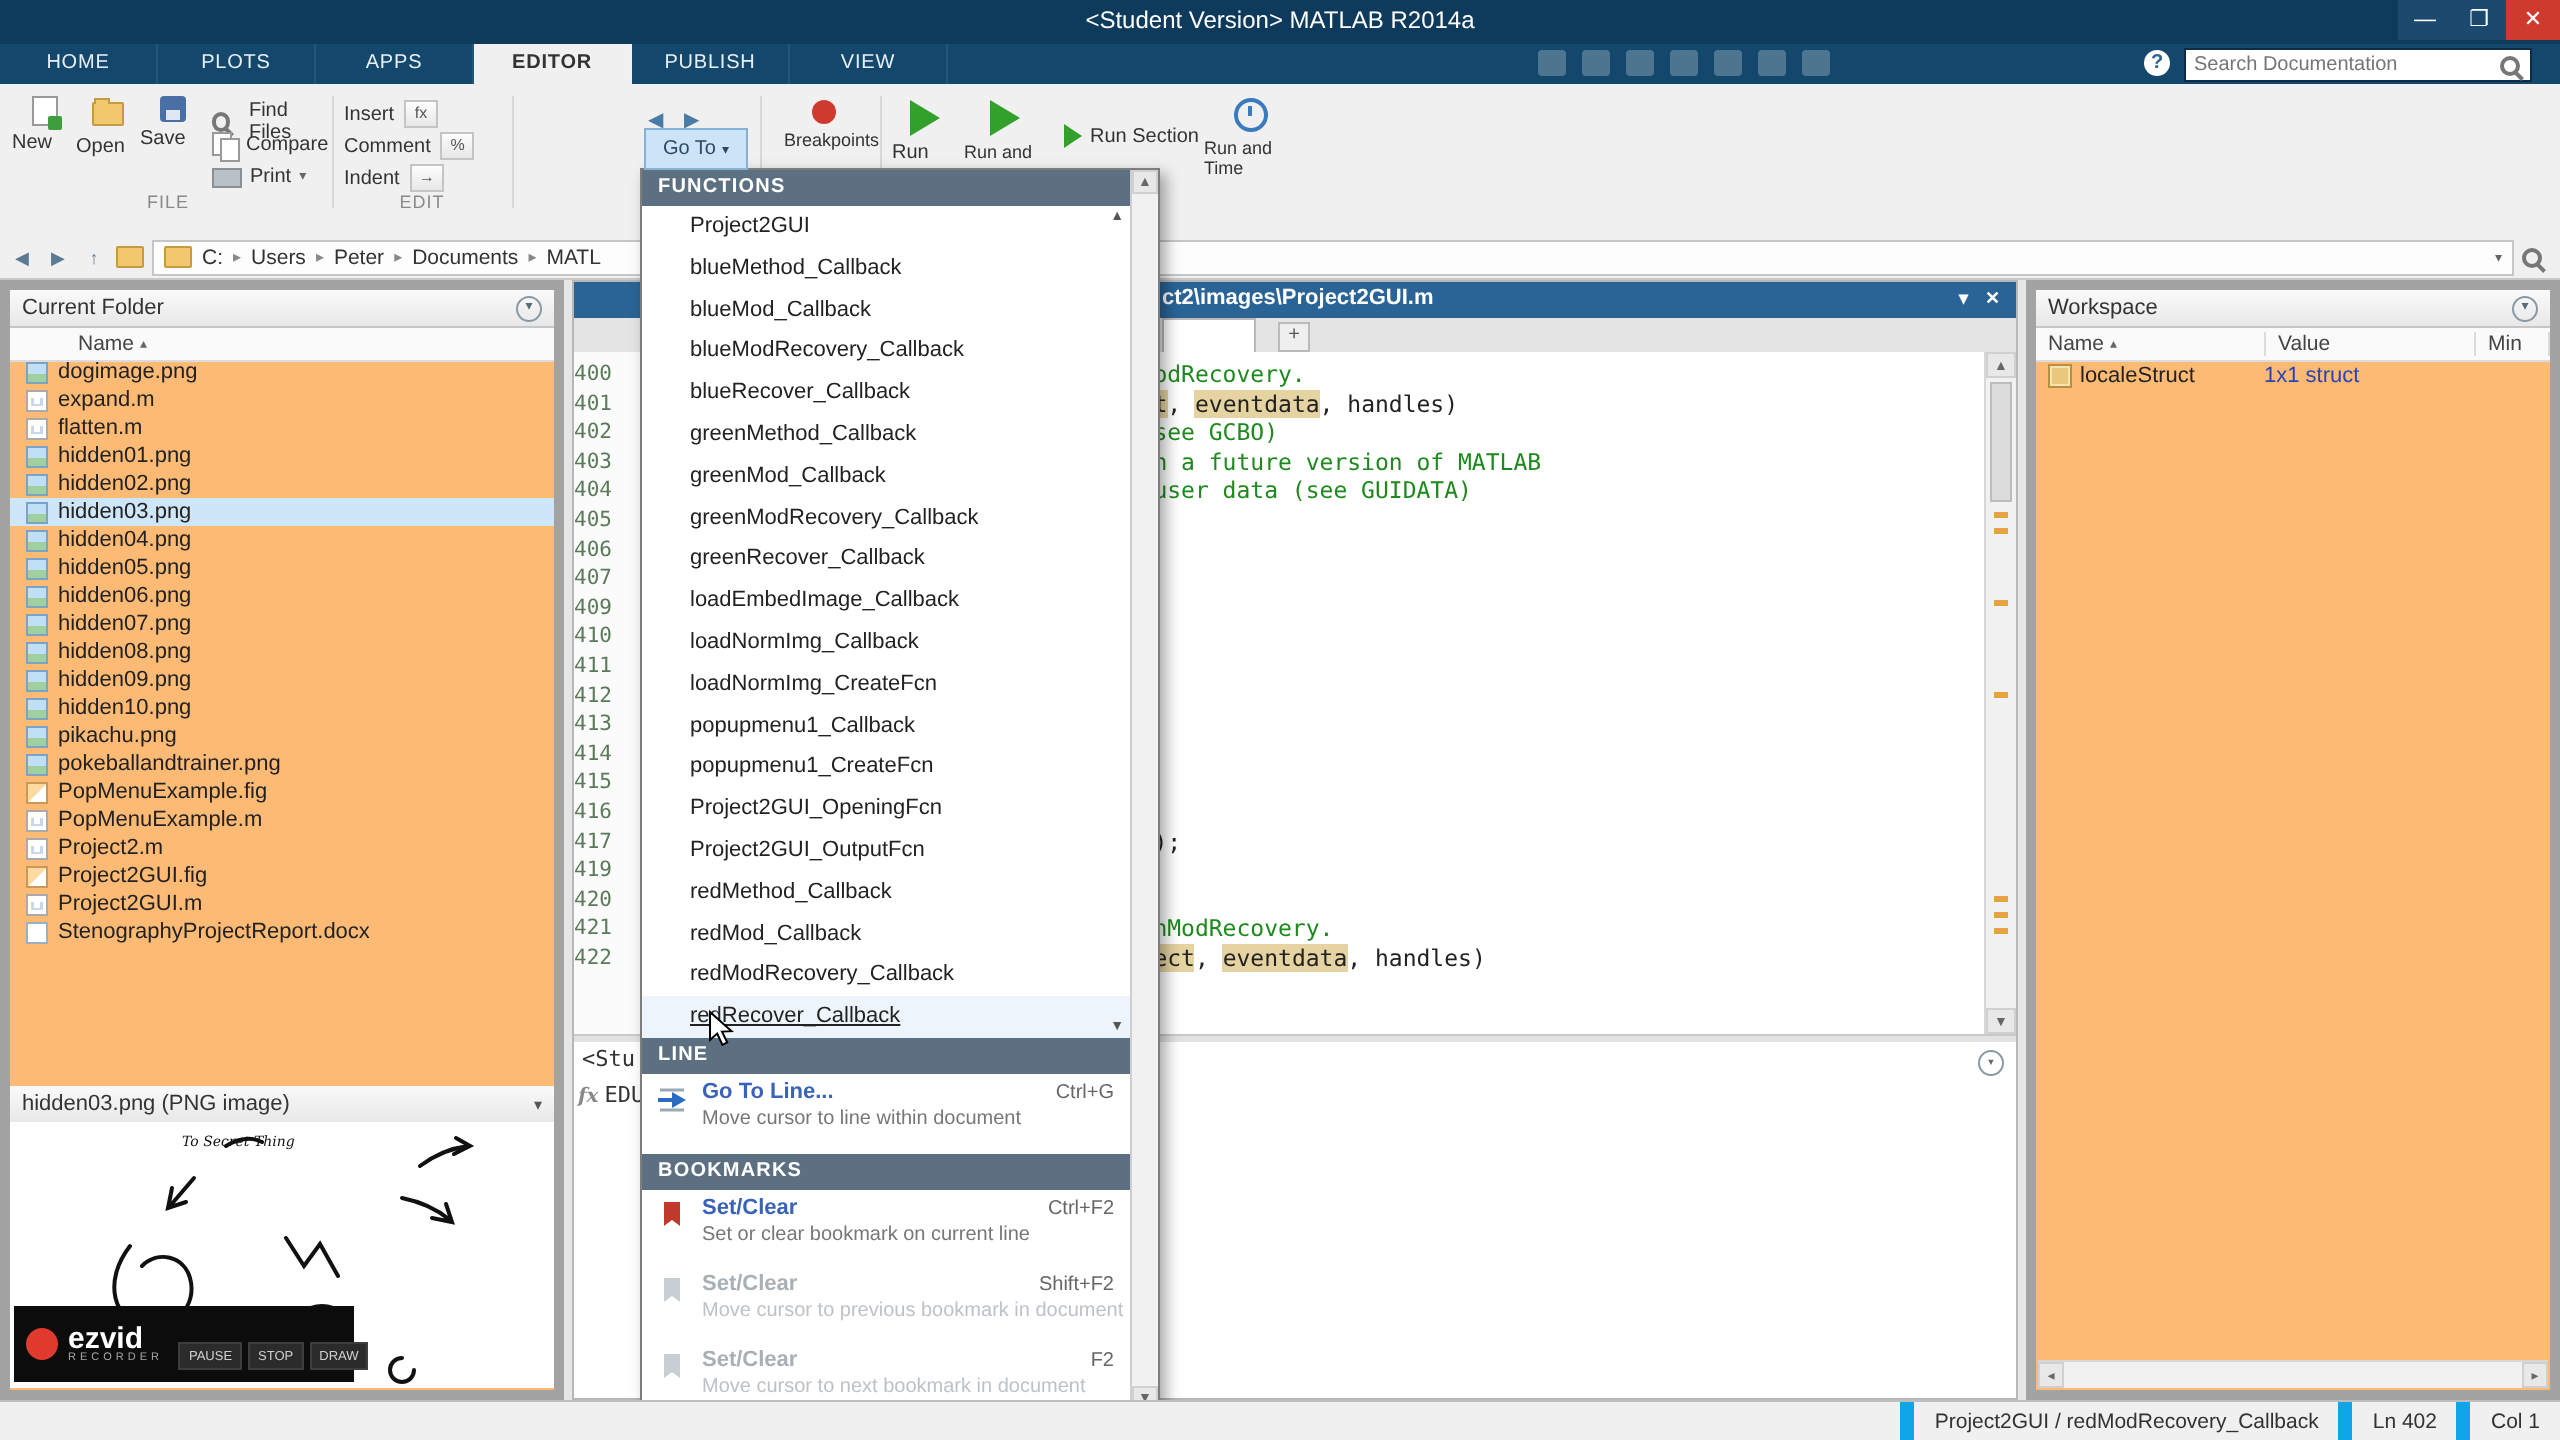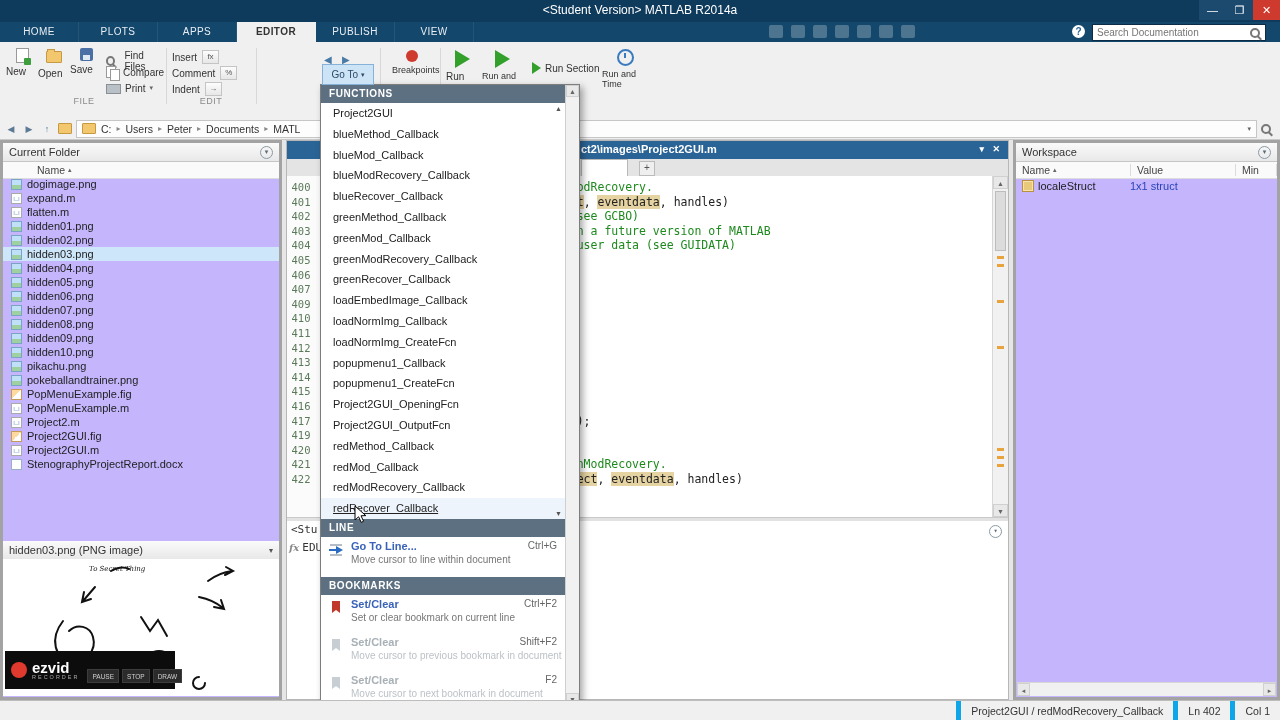--- a/index.html
+++ b/index.html
@@ -59,21 +59,21 @@
   
   #addressbar{position:absolute;left:0;top:118px;width:1280px;height:22px;background:#f0f0f0;border-bottom:1px solid #c9c9c9;
               display:flex;align-items:center;gap:4px;padding:0 4px;box-sizing:border-box}
   .nav-ic{font-size:9px;color:#5c7a94;width:14px;text-align:center}
   #crumb-field{flex:1;height:16px;background:#fdfdfd;border:1px solid #c6c6c6;display:flex;align-items:center;gap:5px;padding:0 5px}
   .crumb{font-size:10.5px;color:#333}
   .crumb-sep{font-size:8px;color:#888}
   .mini-folder{width:12px;height:9px;background:#f2c76e;border:1px solid #c59a42;border-radius:1px}
 
   
-  .panel{position:absolute;top:140px;height:560px;background:#c4b5fd;border:3px solid #a3a3a3;box-sizing:border-box}
+  .panel{position:absolute;top:140px;height:560px;background:#fdba74;border:5px solid #a3a3a3;box-sizing:border-box}
   .phead{height:18px;background:linear-gradient(#fafafa,#e8e8e8);border-bottom:1px solid #c6c6c6;
          display:flex;align-items:center;padding:0 6px;font-size:11px;color:#333}
   .phead .sp{flex:1}
   .panel-menu{width:11px;height:11px;border:1px solid #8a9aa5;border-radius:50%;color:#5a6b78;font-size:7px;
               line-height:10px;text-align:center}
   .colhead{height:16px;background:#fafafa;border-bottom:1px solid #dcdcdc;display:flex;align-items:center;font-size:10.5px;color:#444}
   .sort{font-size:7px;color:#666;margin-left:3px}
 
   
   #left-panel{left:0;width:282px}
@@ -105,21 +105,21 @@
   #doc-head .ic{position:absolute;top:3px;color:#fff;font-size:9px}
   #tabbar{position:absolute;left:0;top:18px;right:0;height:17px;background:#e4e4e4;border-bottom:1px solid #c6c6c6}
   #tab-frag{position:absolute;left:294px;top:0;height:16px;background:#fff;border:1px solid #b9b9b9;border-bottom:none;
             padding:16px 8px;font-size:10.5px;line-height:16px;color:#333}
   #tab-plus{position:absolute;left:352px;top:2px;width:14px;height:13px;background:#efefef;border:1px solid #bbb;
             text-align:center;line-height:12px;font-size:10px;color:#555}
   #code-area{position:absolute;left:0;top:35px;right:0;height:341px;background:#fff;overflow:hidden}
   #gutter{position:absolute;left:0;top:0;width:34px;bottom:0;background:#fbfbfb;border-right:1px solid #e3e3e3}
   #code-lines{position:absolute;left:0;top:4px;right:16px}
   .crow{display:flex;height:14.6px;line-height:14.6px;font-family:"DejaVu Sans Mono",monospace;font-size:11.5px}
-  .lnum{width:28px;text-align:center;padding-right:8px;color:#5a7a5a;font-size:10.5px;flex:0 0 auto}
+  .lnum{width:28px;text-align:left;padding-right:8px;color:#5a7a5a;font-size:10.5px;flex:0 0 auto}
   .ctext{padding-left:226px;white-space:pre}
   .c-code{color:#222}
   .c-comment{color:var(--comment)}
   .c-hl{background:var(--var-highlight);color:#222}
   #ed-sb{position:absolute;right:0;top:0;width:15px;bottom:0;background:#f1f1f1;border-left:1px solid #d7d7d7}
   .sb-arrow{height:13px;text-align:center;font-size:7px;color:#666;line-height:13px;background:#e8e8e8;border:1px solid #d0d0d0;box-sizing:border-box}
   .sb-arrow.bot{position:absolute;bottom:0;left:0;right:0}
   #ed-thumb{position:absolute;left:2px;right:2px;top:15px;height:58px;background:#dcdcdc;border:1px solid #bdbdbd}
   .mk{position:absolute;left:4px;width:7px;height:3px;background:var(--marker-orange)}
   #ed-divider{position:absolute;left:0;right:0;top:376px;height:4px;background:#e2e2e2;border-top:1px solid #c9c9c9;border-bottom:1px solid #c9c9c9}
@@ -139,36 +139,36 @@
   .wicon{width:10px;height:10px;background:#e8c87a;border:1px solid #b89040;box-shadow:inset 0 0 0 1px #f6e3b0}
   .wval{width:98px;color:#2a44b8;padding-left:6px;box-sizing:border-box}
   #ws-hscroll{position:absolute;left:1px;right:1px;bottom:1px;height:13px;background:#f1f1f1;border-top:1px solid #d7d7d7;display:flex;justify-content:space-between}
   .hsb{width:13px;text-align:center;font-size:7px;line-height:13px;color:#666;background:#e8e8e8;border:1px solid #d0d0d0;box-sizing:border-box}
 
   
   .splitter{position:absolute;top:140px;height:560px;width:4px;background:#e6e6e6}
   #statusbar{position:absolute;left:0;top:700px;width:1280px;height:20px;background:#f0f0f0;border-top:1px solid #bdbdbd;
              display:flex;align-items:center;z-index:50;font-size:10.5px;color:#333}
   #statusbar .sp{flex:1}
-  .st-cell{border-left:5px solid #0ea5e9;padding:0 10px;height:100%;display:flex;align-items:center}
+  .st-cell{border-left:7px solid #0ea5e9;padding:0 10px;height:100%;display:flex;align-items:center}
 
   
   #goto-menu{position:absolute;left:320px;top:84px;width:258px;height:620px;background:#fff;border:1px solid #7d7d7d;
              box-shadow:3px 3px 7px rgba(0,0,0,.35);z-index:40;display:flex}
   #gm-main{flex:1;display:flex;flex-direction:column;overflow:hidden}
   .dd-header{height:18px;background:var(--menu-header);color:#fff;font-size:10px;font-weight:bold;letter-spacing:.6px;
              line-height:18px;padding-left:8px;flex:0 0 auto;position:relative}
   #fn-list{height:416px;position:relative;flex:0 0 auto;overflow:hidden}
-  .fnitem{height:20.8px;line-height:20.8px;padding-left:12px;font-size:11px;color:#222;white-space:nowrap}
+  .fnitem{height:20.8px;line-height:20.8px;padding-left:24px;font-size:11px;color:#222;white-space:nowrap}
   .fnitem.hov{background:#eef4fb;text-decoration:underline}
   .fn-scroll{position:absolute;right:3px;font-size:7px;color:#555}
   .menu-item{display:flex;flex:0 0 auto;padding:3px 0 0}
   .mi-icon{width:30px;display:flex;justify-content:center;padding-top:2px;flex:0 0 auto}
   .mi-body{flex:1;min-width:0}
-  .mi-row1{display:flex;}
+  .mi-row1{display:flex;align-items:center}
   .mi-title{font-weight:bold;color:#3a62b8;font-size:11px}
   .mi-sc{margin-left:auto;color:#666;font-size:10px;padding-right:8px}
   .mi-desc{color:#777;font-size:10px;margin-top:2px}
   .menu-item.h40{height:37px}.menu-item.h38{height:35px}
   .menu-item.dis .mi-title{color:#a8b0b6}
   .menu-item.dis .mi-desc{color:#bcc2c7}
   .menu-item.dis .bm-ic{color:#c7ced4}
   .bm-ic{color:#c0392b}
   #gm-sb{width:13px;border-left:1px solid #cfcfcf;background:#f1f1f1;display:flex;flex-direction:column;justify-content:space-between;flex:0 0 auto}
   #gm-sb .sb-arrow{height:12px;line-height:12px}

